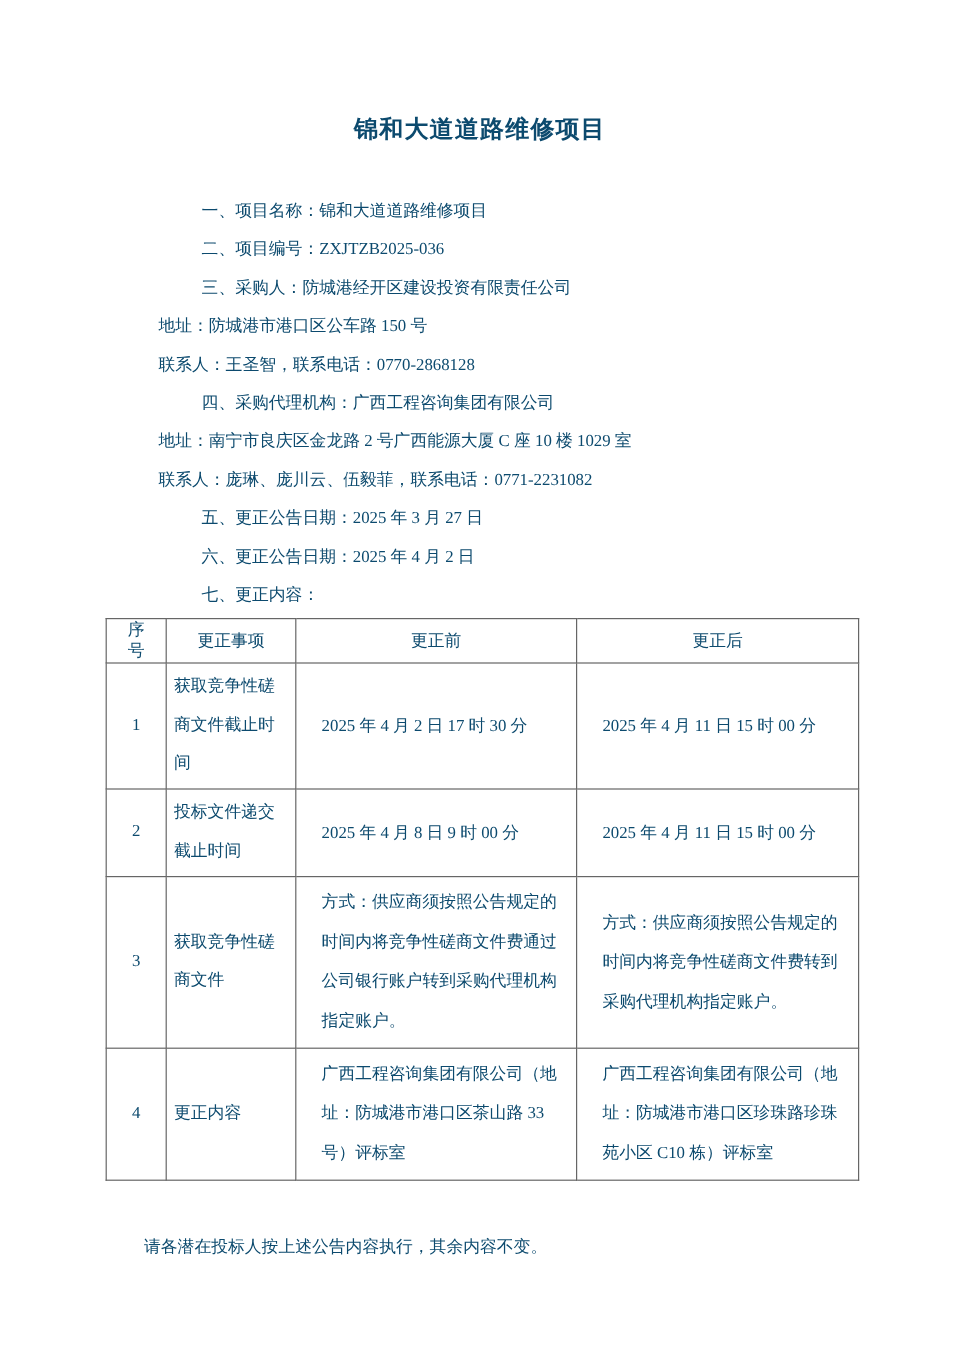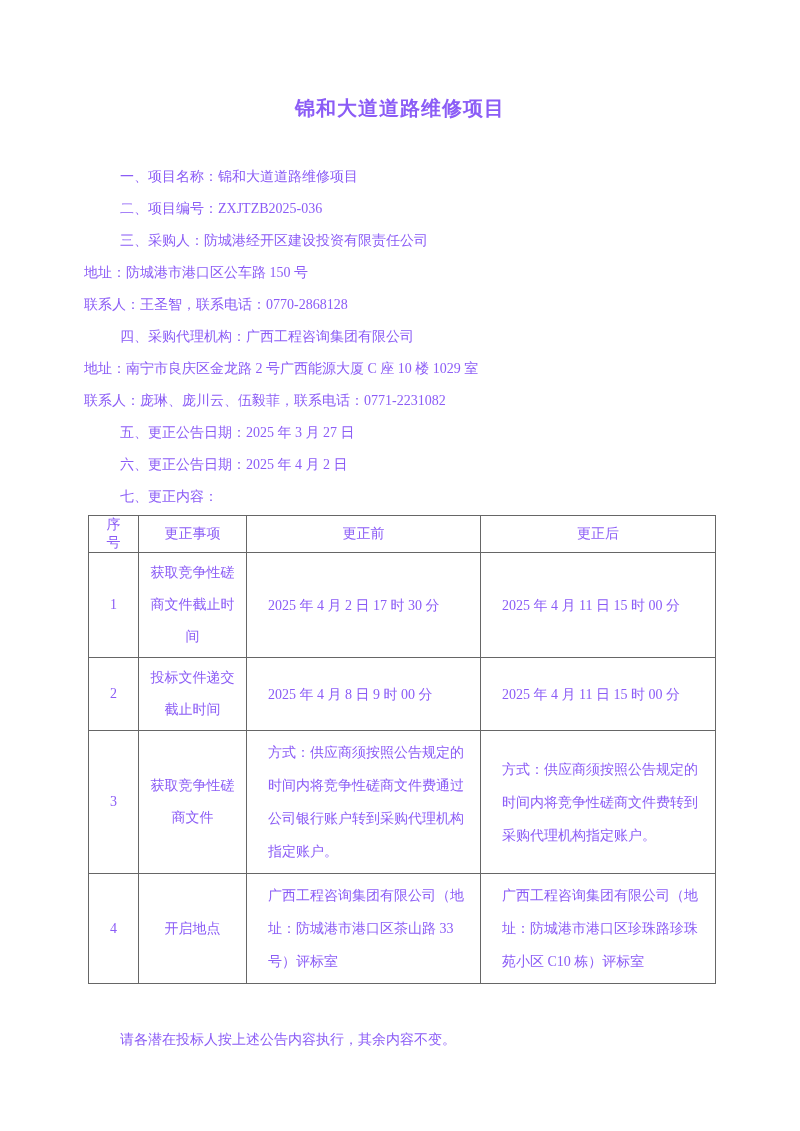--- a/index.html
+++ b/index.html
@@ -2,36 +2,36 @@
 <html><head>
 <meta charset="utf-8">
 <style>
   * { box-sizing: border-box; }
   html, body { margin: 0; padding: 0; background: #ffffff; }
   .doc {
     position: relative;
     width: 800px;
     height: 1131px;
     background: #ffffff;
-    color: #8b5cf6;
+    color: #0c4a6e;
     font-family: "Liberation Serif", "DejaVu Serif", serif;
     overflow: hidden;
   }
   .title-block { padding-top: 95px; }
   .doc-title {
     margin: 0;
     text-align: center;
     font-size: 20px;
     line-height: 26px;
     font-weight: 700;
     letter-spacing: 1px;
   }
   .doc-subtitle { margin-top: 27px; }
 
-  .info-list { margin-top: 40px; }
+  .info-list { margin-top: 40px; margin-left: 48px; }
   .info-line {
     font-size: 14px;
     line-height: 32px;
     padding-left: 120px;
     white-space: nowrap;
   }
   .info-line.sub { padding-left: 84px; }
   .info-label { }
   .info-value { }
 
@@ -49,21 +49,20 @@
     font-weight: 400;
     vertical-align: middle;
   }
   table.corrections th {
     height: 31px;
     text-align: center;
     padding: 0 16px;
   }
   td.c-no { text-align: center; padding: 0 2px; }
   td.c-item {
-    text-align: center;
     padding: 4px 6px;
     line-height: 32px;
   }
   td.c-text {
     text-align: left;
     padding: 5px 4px 5px 21px;
     line-height: 33px;
   }
   tr.r1 { height: 97px; }
   tr.r2 { height: 62px; }
@@ -151,21 +150,21 @@
         <td class="c-text">2025 年 4 月 11 日 15 时 00 分</td>
       </tr>
       <tr class="r3">
         <td class="c-no">3</td>
         <td class="c-item">获取竞争性磋商文件</td>
         <td class="c-text">方式：供应商须按照公告规定的时间内将竞争性磋商文件费通过公司银行账户转到采购代理机构指定账户。</td>
         <td class="c-text">方式：供应商须按照公告规定的时间内将竞争性磋商文件费转到采购代理机构指定账户。</td>
       </tr>
       <tr class="r4">
         <td class="c-no">4</td>
-        <td class="c-item">开启地点</td>
+        <td class="c-item">更正内容</td>
         <td class="c-text">广西工程咨询集团有限公司（地址：防城港市港口区茶山路 33 号）评标室</td>
         <td class="c-text">广西工程咨询集团有限公司（地址：防城港市港口区珍珠路珍珠苑小区 C10 栋）评标室</td>
       </tr>
     </tbody>
   </table>
 
   <div class="footer-note">请各潜在投标人按上述公告内容执行，其余内容不变。</div>
 
 </div>
 

